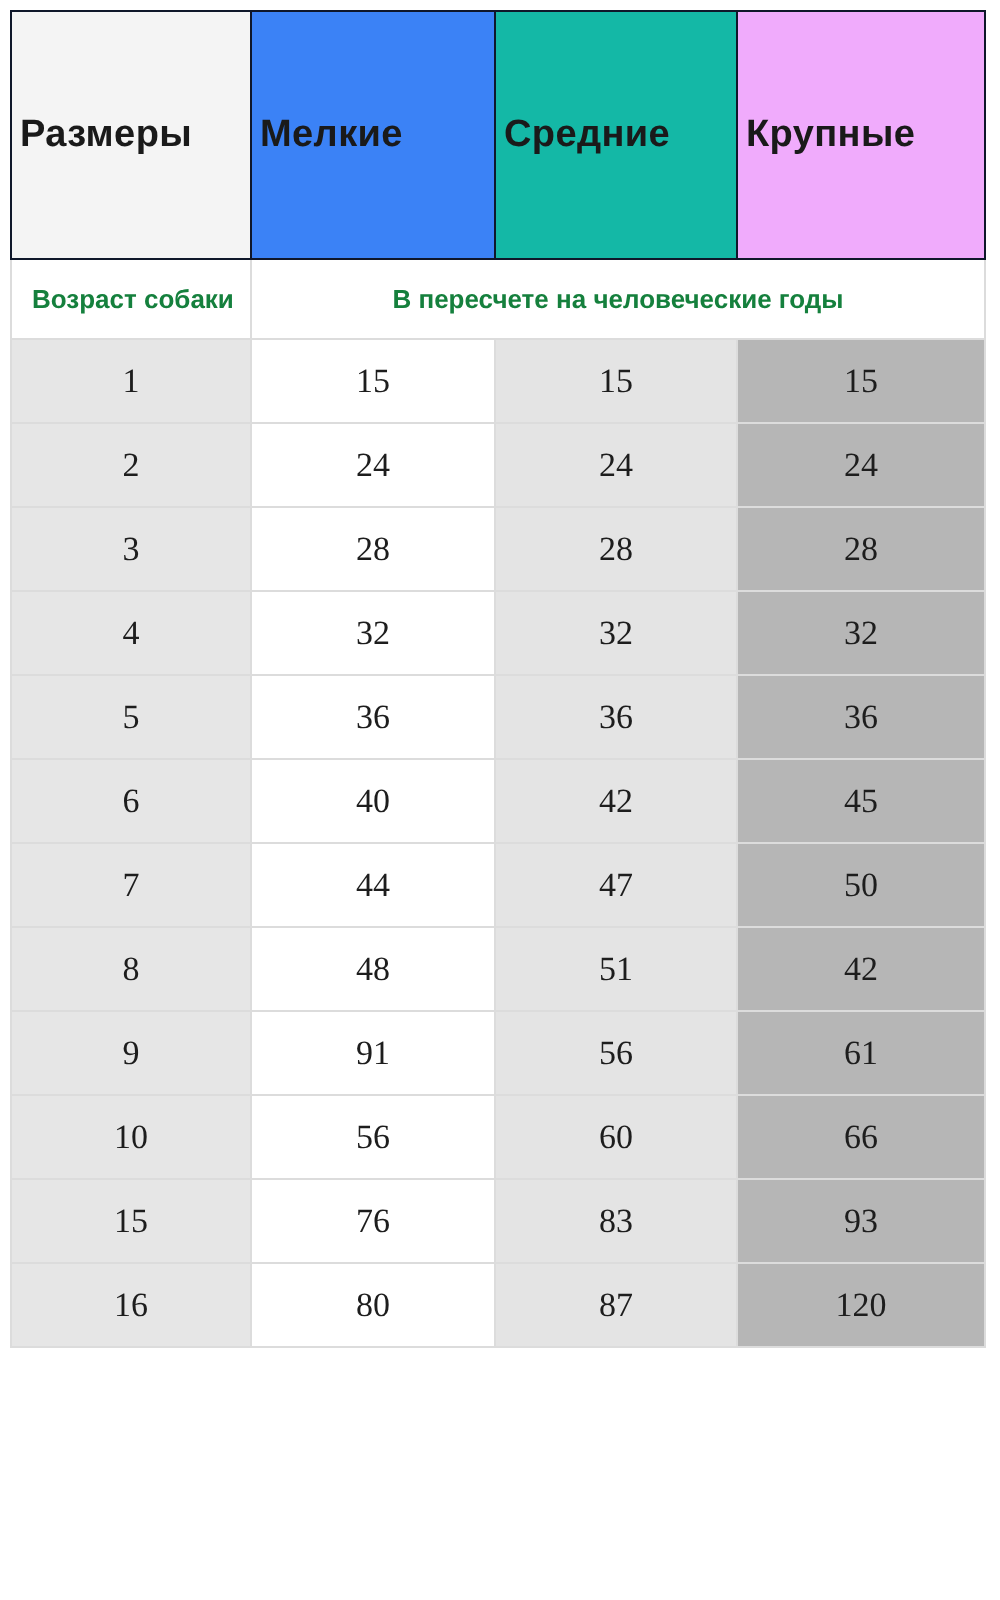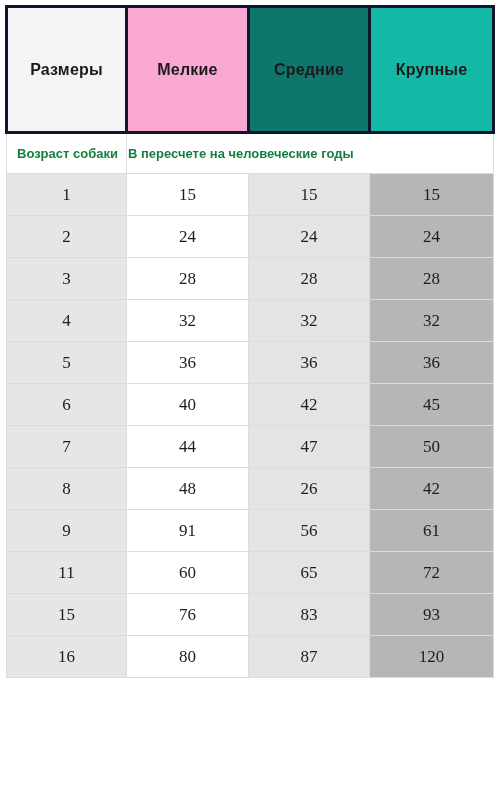--- a/index.html
+++ b/index.html
@@ -30,48 +30,48 @@
 
   table.age-table col.c-age   { width: 120px; }
   table.age-table col.c-small { width: 122px; }
   table.age-table col.c-med   { width: 121px; }
   table.age-table col.c-large { width: 124px; }
 
   
   tr.header-row th {
     height: 123px;
     vertical-align: middle;
-    text-align: center;
+    text-align: left;
     padding: 0 4px;
-    border: 3px solid #0f172a;
-    font-size: 16px;
+    border: 1px solid #0f172a;
+    font-size: 19px;
     color: #1a1a1a;
     letter-spacing: 0.2px;
   }
   th.h-age   { background: #f4f4f4; font-weight: bold; }
-  th.h-small { background: #f9a8d4; font-weight: 600; }
-  th.h-med   { background: #0f766e; font-weight: 600; }
-  th.h-large { background: #14b8a6; font-weight: 600; }
+  th.h-small { background: #3b82f6; font-weight: 600; }
+  th.h-med   { background: #14b8a6; font-weight: 600; }
+  th.h-large { background: #f0abfc; font-weight: 600; }
 
   
   tr.subheader-row td {
     height: 37px;
     background: #ffffff;
     border: 1px solid #dcdcdc;
     font-size: 13px;
     font-weight: bold;
     color: #15803d;
     vertical-align: middle;
   }
   td.sub-age {
     text-align: left;
     padding-left: 10px;
   }
   td.sub-span {
-    text-align: left;
+    text-align: center;
   }
 
   
   tr.data-row td {
     height: 39px;
     vertical-align: middle;
     text-align: center;
     border: 1px solid #dcdcdc;
     font-family: "Liberation Serif", serif;
     font-size: 17px;
@@ -144,34 +144,34 @@
         </tr>
         <tr class="data-row">
           <td class="d-age">7</td>
           <td class="d-small">44</td>
           <td class="d-med">47</td>
           <td class="d-large">50</td>
         </tr>
         <tr class="data-row">
           <td class="d-age">8</td>
           <td class="d-small">48</td>
-          <td class="d-med">26</td>
+          <td class="d-med">51</td>
           <td class="d-large">42</td>
         </tr>
         <tr class="data-row">
           <td class="d-age">9</td>
           <td class="d-small">91</td>
           <td class="d-med">56</td>
           <td class="d-large">61</td>
         </tr>
         <tr class="data-row">
-          <td class="d-age">11</td>
-          <td class="d-small">60</td>
-          <td class="d-med">65</td>
-          <td class="d-large">72</td>
+          <td class="d-age">10</td>
+          <td class="d-small">56</td>
+          <td class="d-med">60</td>
+          <td class="d-large">66</td>
         </tr>
         <tr class="data-row">
           <td class="d-age">15</td>
           <td class="d-small">76</td>
           <td class="d-med">83</td>
           <td class="d-large">93</td>
         </tr>
         <tr class="data-row">
           <td class="d-age">16</td>
           <td class="d-small">80</td>

